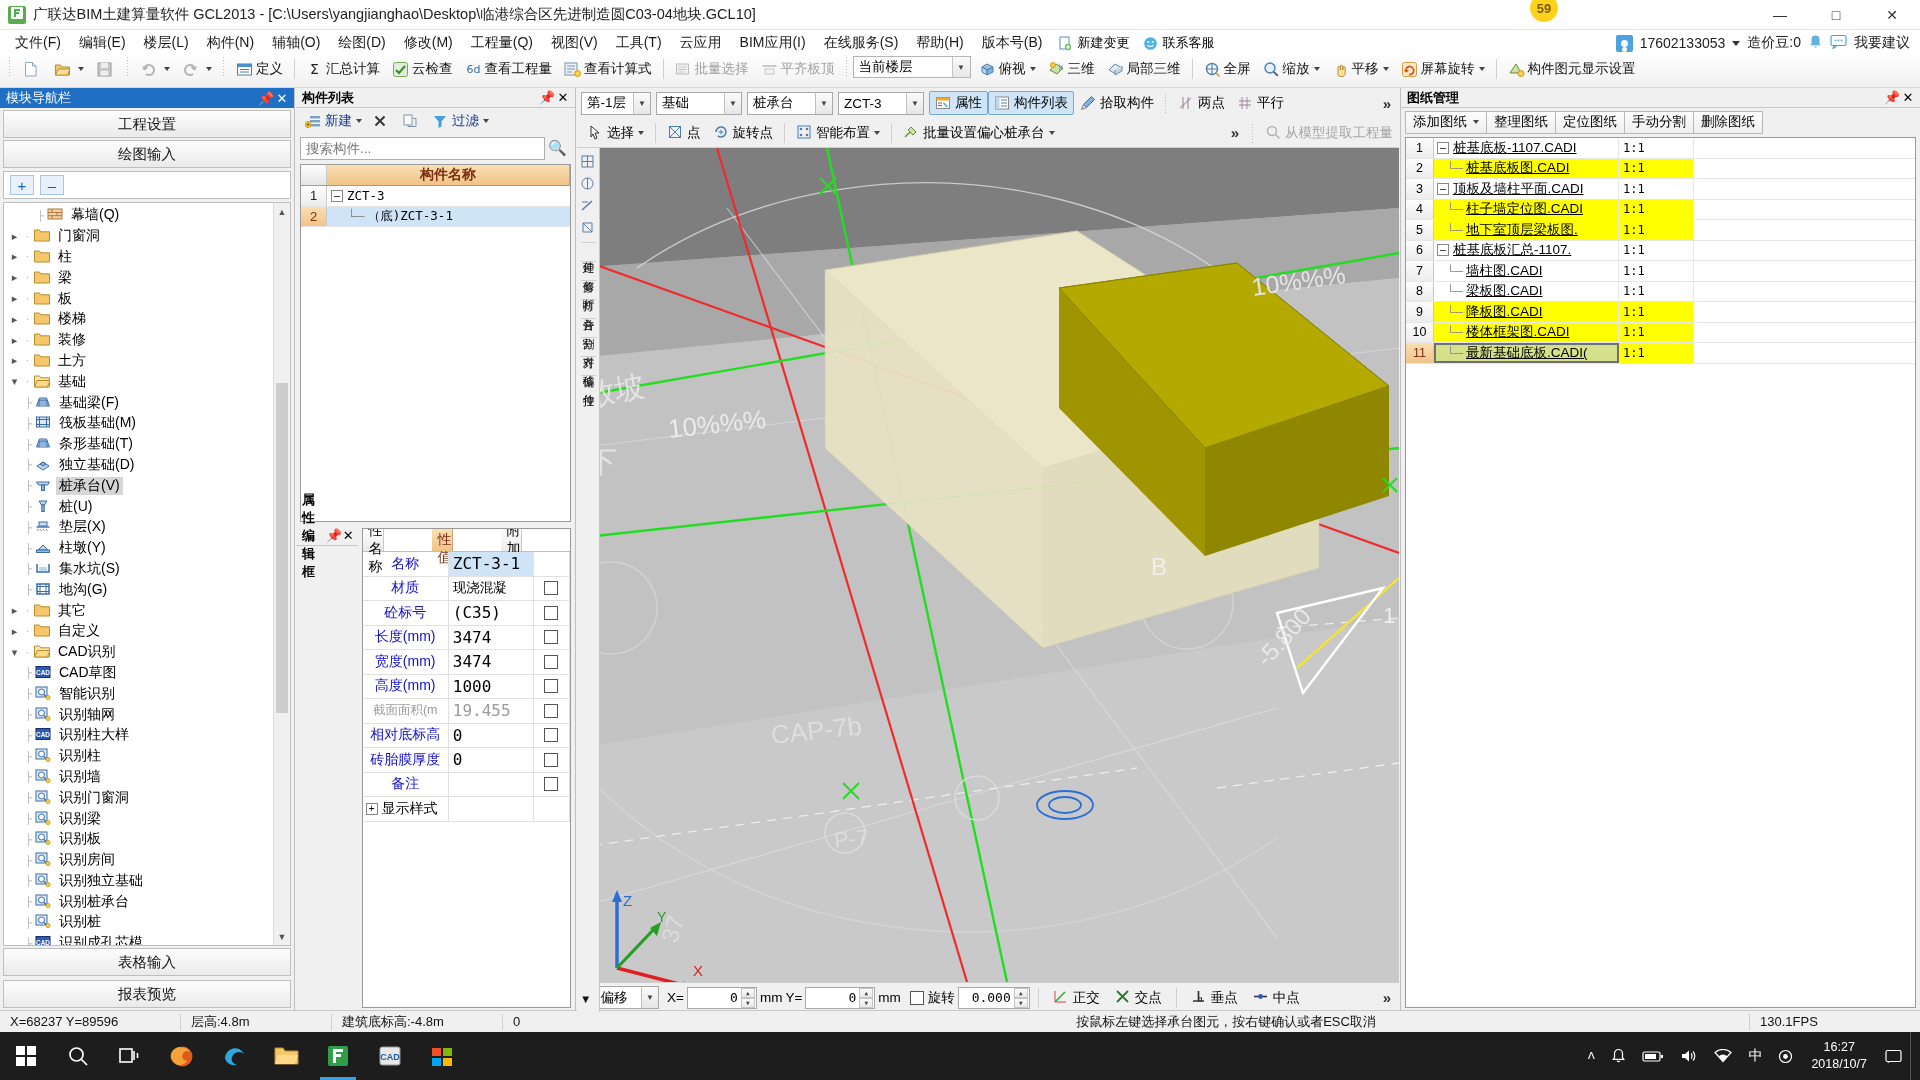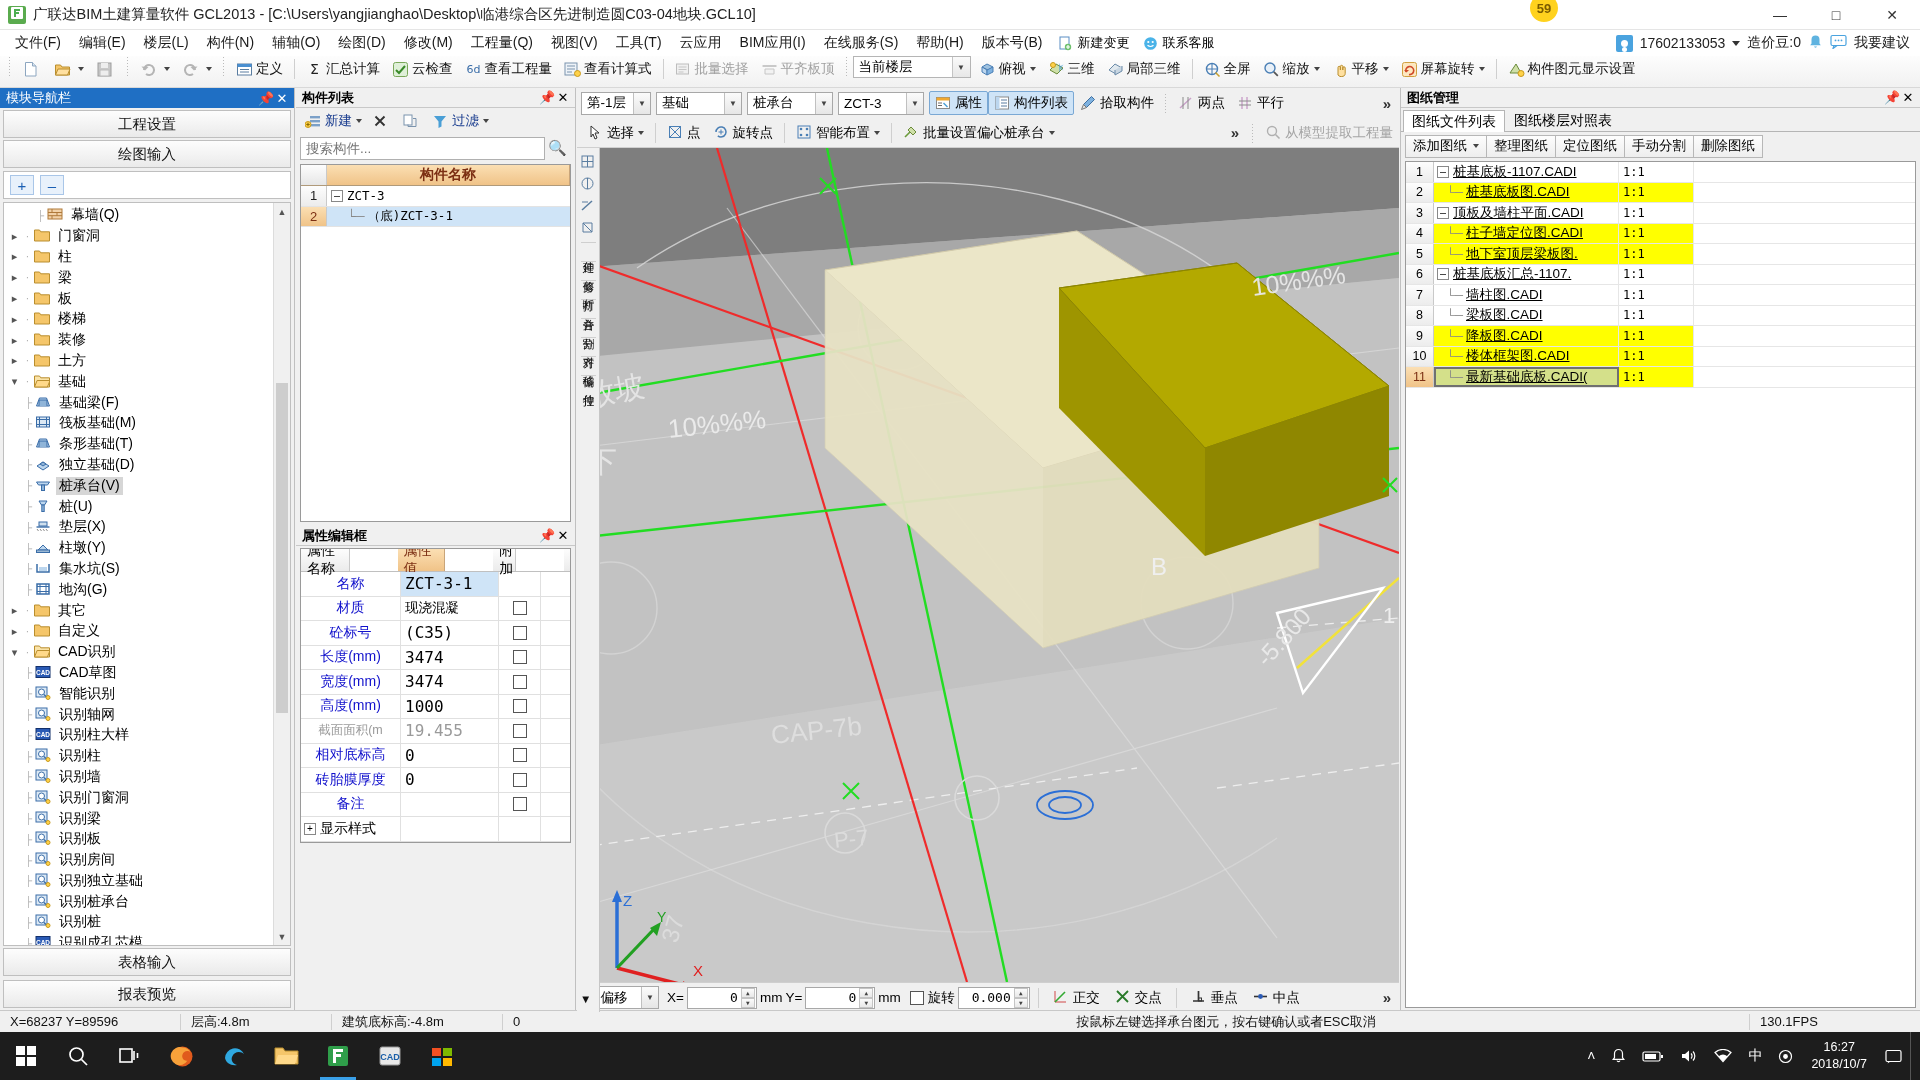--- a/index.html
+++ b/index.html
@@ -177,21 +177,21 @@
                 font-family: "DejaVu Sans Mono","Liberation Mono",monospace; font-size: 12.5px; }
   .grow.sel .idx { background: linear-gradient(to bottom,#fbdfb3,#f0c388); color: #7c2f13; }
   .grow.sel .cell { background: #cfe4f7; }
   .exp-box { width: 12px; height: 12px; border: 1px solid #888; background:#fff; display:inline-flex;
              align-items:center; justify-content:center; font-size:10px; line-height:1; margin-right:4px; flex:0 0 12px;}
 
   
   #propedit {
     position: absolute; left: 296px; top: 526px; width: 280px; height: 486px;
     background: #f0f0f0; border-right: 1px solid #c0c0c0;
-    display: flex; flex-direction: column;
+    display: flex; flex-direction: row;
   }
   .pgrid { margin: 2px 4px 4px 4px; border: 1px solid #9a9a9a; background: #fff; overflow: hidden; }
   .pgh { display: flex; height: 23px; border-bottom: 1px solid #c0c0c0; gap: 48px; }
   .pgh div { display: flex; align-items: center; padding-left: 6px; font-size: 14px; }
   .pgh .c1 { width: 100px; background: linear-gradient(to bottom,#fdfdfd,#ebebeb); border-right: 1px solid #c9c9c9; color:#000;}
   .pgh .c2 { width: 98px; background: linear-gradient(to bottom,#fbdfb3,#f0c388); color: #7c2f13; border-right: 1px solid #c9a57a;}
   .pgh .c3 { width: 42px; background: linear-gradient(to bottom,#fdfdfd,#ebebeb); border-right: 1px solid #c9c9c9; }
   .pgh .c4 { flex:1; background: linear-gradient(to bottom,#fdfdfd,#ebebeb); }
   .prow { display: flex; height: 24.5px; border-bottom: 1px solid #e0e0e0; }
   .prow .n {
@@ -1512,24 +1512,20 @@
     <span class="vs-ico" style="margin-top:auto;">▼</span>
   </div>
 
   <div id="rightpanel">
     <div class="panel-title grey">
       <span style="font-weight:bold;">图纸管理</span>
       <span class="sp"></span>
       <span class="pin">📌</span>
       <span class="cl">✕</span>
     </div>
-    <div class="rp-tabs" id="rp-tabs">
-        <div class="rp-tab active">图纸文件列表</div>
-        <div class="rp-tab">图纸楼层对照表</div>
-      </div>
     <div class="rp-btnrow" id="rp-buttons">
         <div class="rp-btn">
           <span>添加图纸</span>
           <span class="tb-caret" style="margin-left:6px;"></span>
         </div>
         <div class="rp-btn">
           <span>整理图纸</span>
         </div>
         <div class="rp-btn">
           <span>定位图纸</span>

